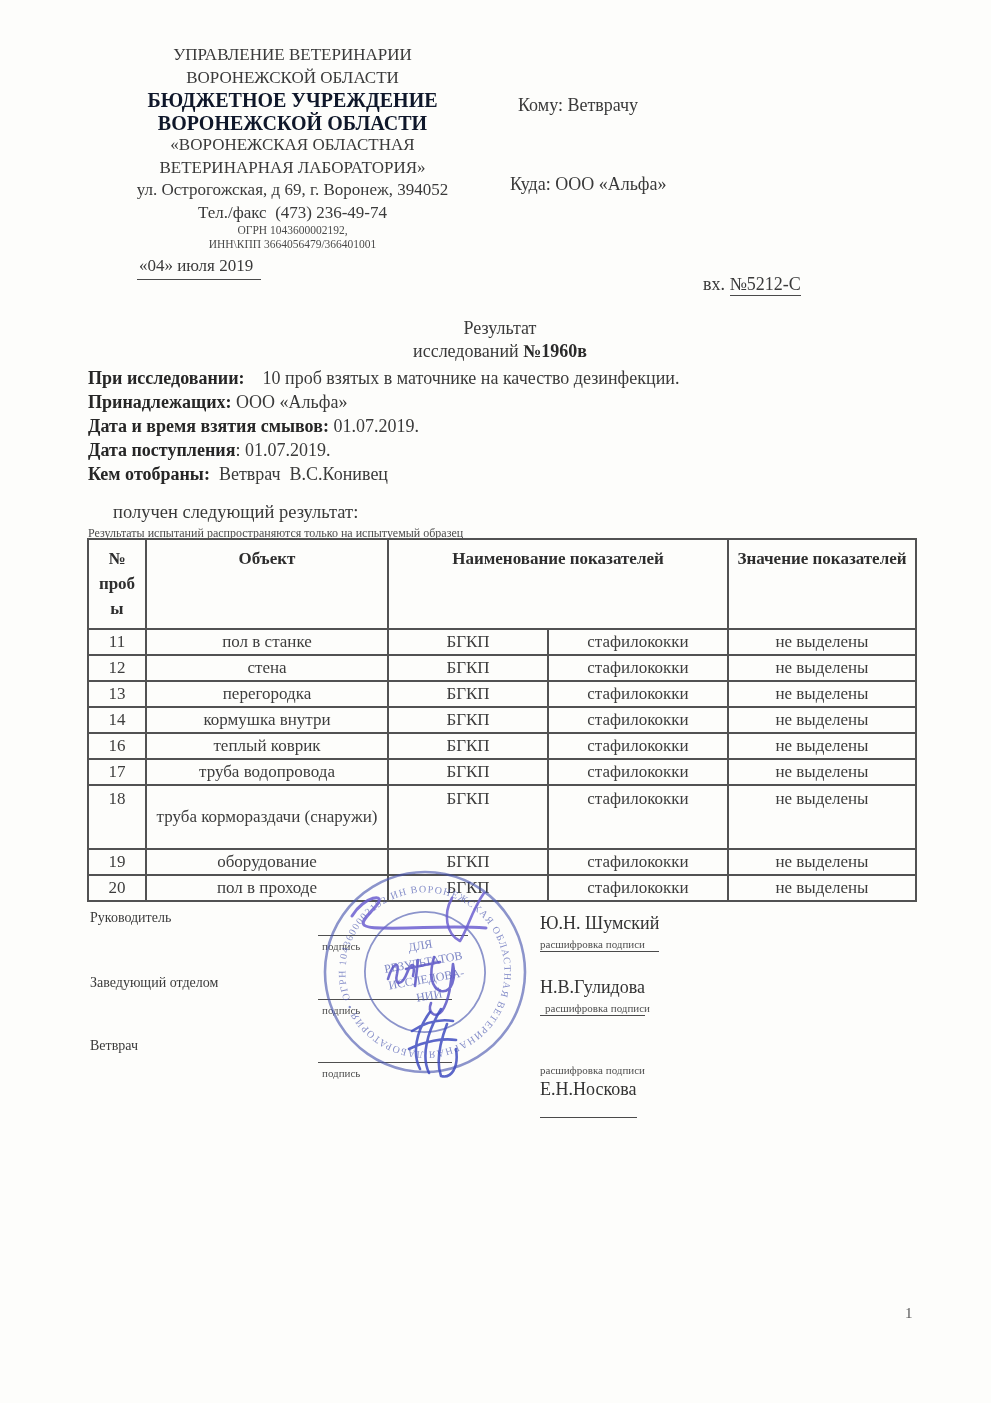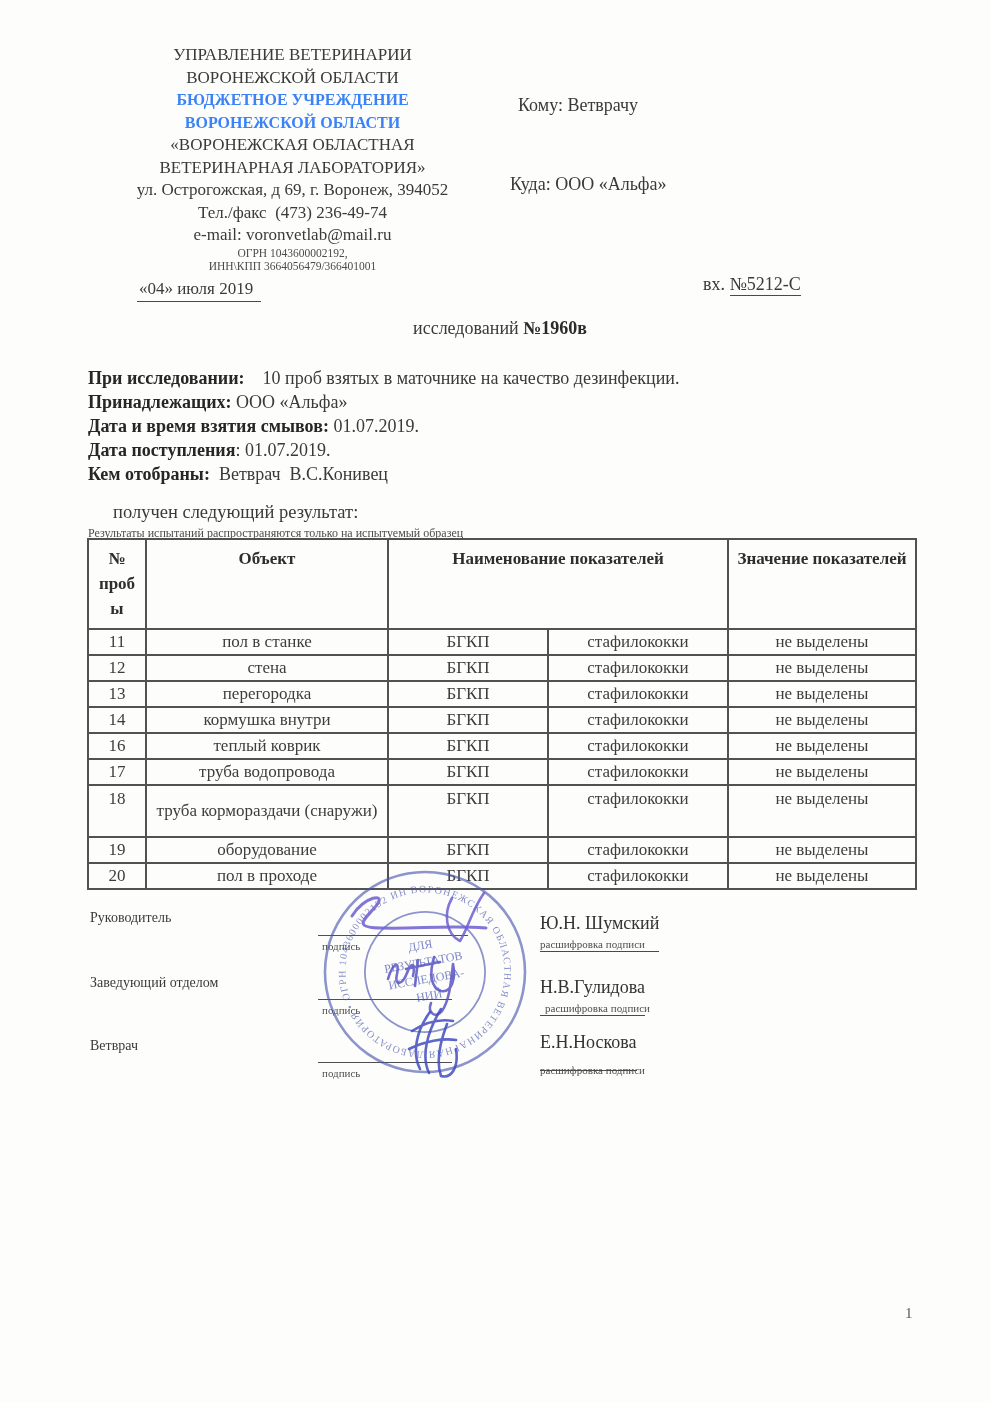--- a/index.html
+++ b/index.html
@@ -11,21 +11,21 @@
     background:#fdfdfb;
     font-family:"Liberation Serif","DejaVu Serif",serif;
     color:#3a3a3a;
     overflow:hidden;
   }
   .abs{position:absolute;}
   .pw{white-space:pre-wrap;}
 
   
   .letterhead{left:95px;top:44px;width:395px;text-align:center;line-height:22.5px;font-size:17px;}
-  .letterhead .b{font-weight:bold;font-size:16px;color:#3b82f6;}
+  .letterhead .b{font-weight:bold;font-size:20px;color:#0f172a;}
   .letterhead .small{font-size:11.5px;line-height:13.5px;color:#4a4a4a;}
   .lh-date{display:inline-block;margin-top:4px;border-bottom:1.5px solid #4a4a4a;padding:0 8px 1px 2px;}
   .lh-date-wrap{text-align:left;padding-left:42px;}
 
   .to-block{left:518px;top:95px;font-size:18px;}
   .where-block{left:510px;top:174px;font-size:18px;}
   .incoming{left:703px;top:274px;font-size:18px;}
   .u{border-bottom:1.5px solid #4a4a4a;padding-bottom:1px;}
 
   .doc-title{left:300px;top:317px;width:400px;text-align:center;font-size:18px;line-height:23px;}
@@ -44,21 +44,21 @@
     width:828px;font-size:17px;color:#3d3d3d;
   }
   table.results td,table.results th{
     border:2px solid #525252;
     padding:0 4px;text-align:center;vertical-align:middle;
     font-weight:normal;overflow:hidden;
   }
   table.results th{font-weight:bold;color:#2e2e2e;vertical-align:top;padding-top:6px;line-height:26px;}
   tr.hdr{height:90px;}
   tr.row{height:26px;}
-  tr.row2{height:52px;}
+  tr.row2{height:64px;}
 
   
   .sig-role{font-size:14px;color:#3a3a3a;}
   .sig-line{border-bottom:1.5px solid #4f4f4f;}
   .sig-small{font-size:11px;color:#4e4e4e;}
   .sig-name{font-size:18px;color:#333;border-bottom:1.2px solid #4a4a4a;padding-bottom:17px;}
 
   .pageno{left:905px;top:1305px;font-size:15px;color:#5a5a5a;}
 
   .stamp-svg{left:318px;top:865px;transform:rotate(-10deg);opacity:.82;}
@@ -71,33 +71,33 @@
 
   <div class="abs letterhead">
     <div>УПРАВЛЕНИЕ ВЕТЕРИНАРИИ</div>
     <div>ВОРОНЕЖСКОЙ ОБЛАСТИ</div>
     <div class="b">БЮДЖЕТНОЕ УЧРЕЖДЕНИЕ</div>
     <div class="b">ВОРОНЕЖСКОЙ ОБЛАСТИ</div>
     <div>«ВОРОНЕЖСКАЯ ОБЛАСТНАЯ</div>
     <div>ВЕТЕРИНАРНАЯ ЛАБОРАТОРИЯ»</div>
     <div>ул. Острогожская, д 69, г. Воронеж, 394052</div>
     <div class="pw">Тел./факс  (473) 236-49-74</div>
-    <div>e-mail: voronvetlab@mail.ru</div>
     <div class="small">ОГРН 1043600002192,</div>
     <div class="small">ИНН\КПП 3664056479/366401001</div>
     <div class="lh-date-wrap">
       <span class="lh-date">«04» июля 2019</span>
     </div>
   </div>
 
   <div class="abs to-block">Кому: Ветврачу</div>
   <div class="abs where-block">Куда: ООО «Альфа»</div>
   <div class="abs incoming"><span>вх. </span><span class="u">№5212-С</span></div>
 
   <div class="abs doc-title">
+    <div>Результат</div>
     <div><span>исследований </span><span class="b">№1960в</span></div>
   </div>
 
   <div class="abs details">
     <div><span class="lbl">При исследовании:</span><span class="pw">    10 проб взятых в маточнике на качество дезинфекции.</span></div>
     <div><span class="lbl">Принадлежащих:</span><span class="pw"> ООО «Альфа»</span></div>
     <div><span class="lbl">Дата и время взятия смывов:</span><span class="pw"> 01.07.2019.</span></div>
     <div><span class="lbl">Дата поступления</span><span class="pw">: 01.07.2019.</span></div>
     <div><span class="lbl">Кем отобраны:</span><span class="pw">  Ветврач  В.С.Конивец</span></div>
   </div>
@@ -198,21 +198,21 @@
 
   <div class="abs sig-role" style="left:90px;top:975px;">Заведующий отделом</div>
   <div class="abs sig-line" style="left:318px;top:983px;width:134px;height:16px;"></div>
   <div class="abs sig-small" style="left:322px;top:1004px;">подпись</div>
   <div class="abs sig-name" style="left:540px;top:977px;">Н.В.Гулидова</div>
   <div class="abs sig-small" style="left:545px;top:1002px;">расшифровка подписи</div>
 
   <div class="abs sig-role" style="left:90px;top:1038px;">Ветврач</div>
   <div class="abs sig-line" style="left:318px;top:1046px;width:134px;height:16px;"></div>
   <div class="abs sig-small" style="left:322px;top:1067px;">подпись</div>
-  <div class="abs sig-name" style="left:540px;top:1032px;">Е.Н.Носкова</div>
+  <div class="abs sig-name" style="left:540px;top:1079px;">Е.Н.Носкова</div>
   <div class="abs sig-small" style="left:540px;top:1064px;">расшифровка подписи</div>
 
   <svg class="abs stamp-svg" width="214" height="214" viewBox="0 0 214 214">
     <circle cx="107" cy="107" r="100" fill="none" stroke="#4653ae" stroke-width="2.6" opacity="0.75"></circle>
     <circle cx="107" cy="107" r="60" fill="none" stroke="#4653ae" stroke-width="1.8" opacity="0.75"></circle>
     <defs>
       <path id="ringPath" d="M 107,27.5 A 79.5,79.5 0 1 1 106.9,27.5"></path>
     </defs>
     <text font-family="Liberation Serif, serif" font-size="10" fill="#4653ae" letter-spacing="1.2" opacity="0.8">
       <textPath href="#ringPath">ВОРОНЕЖСКАЯ ОБЛАСТНАЯ ВЕТЕРИНАРНАЯ ЛАБОРАТОРИЯ • ОГРН 1043600002192 ИНН 3664056479 •</textPath>

